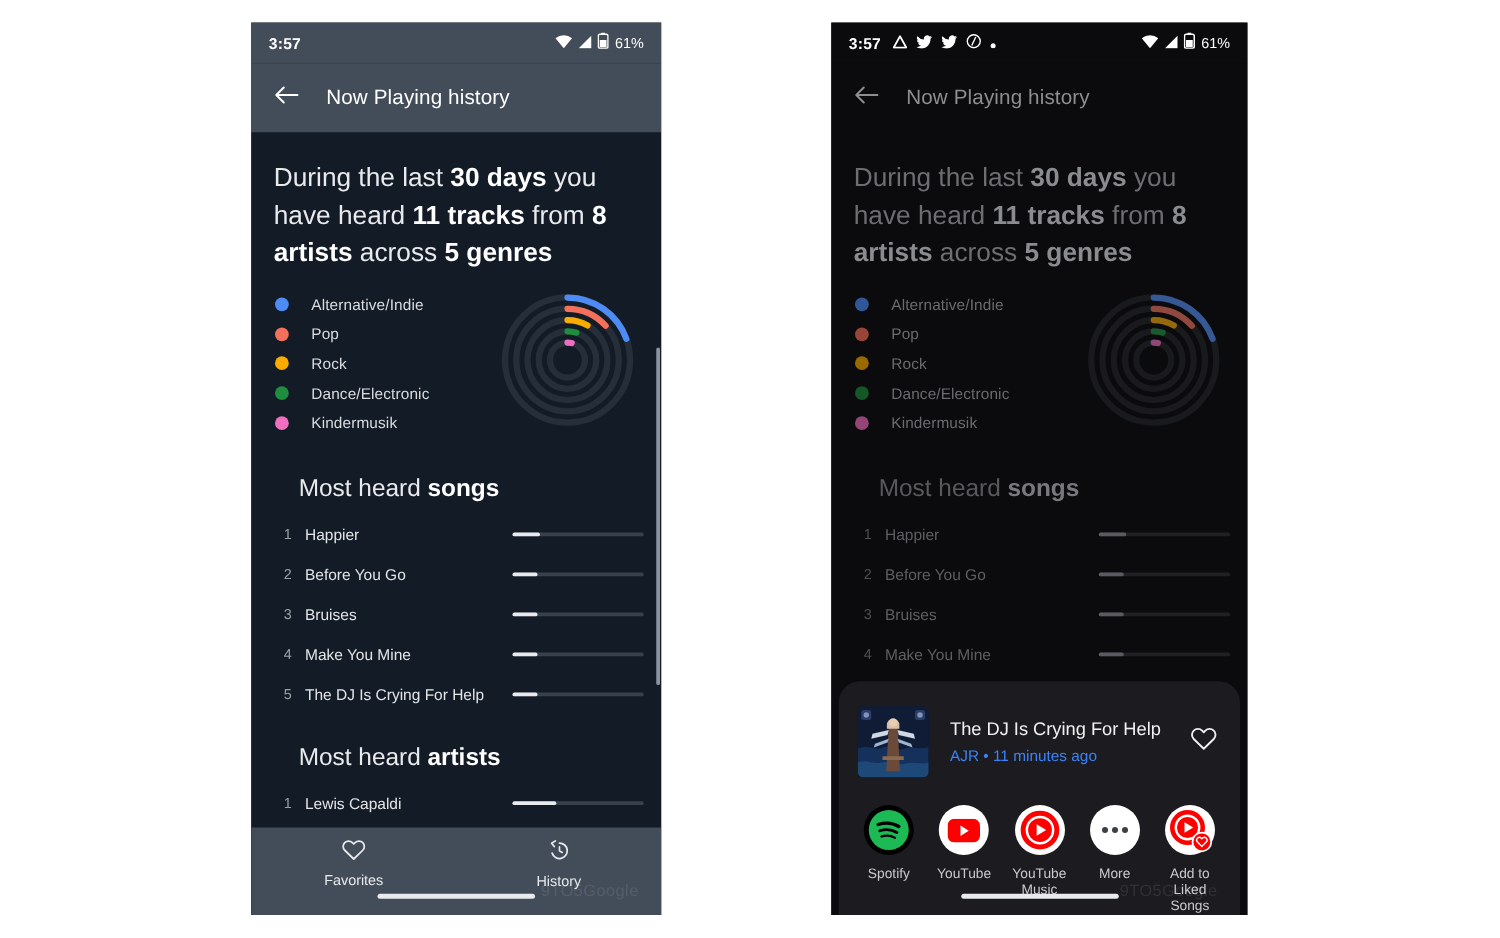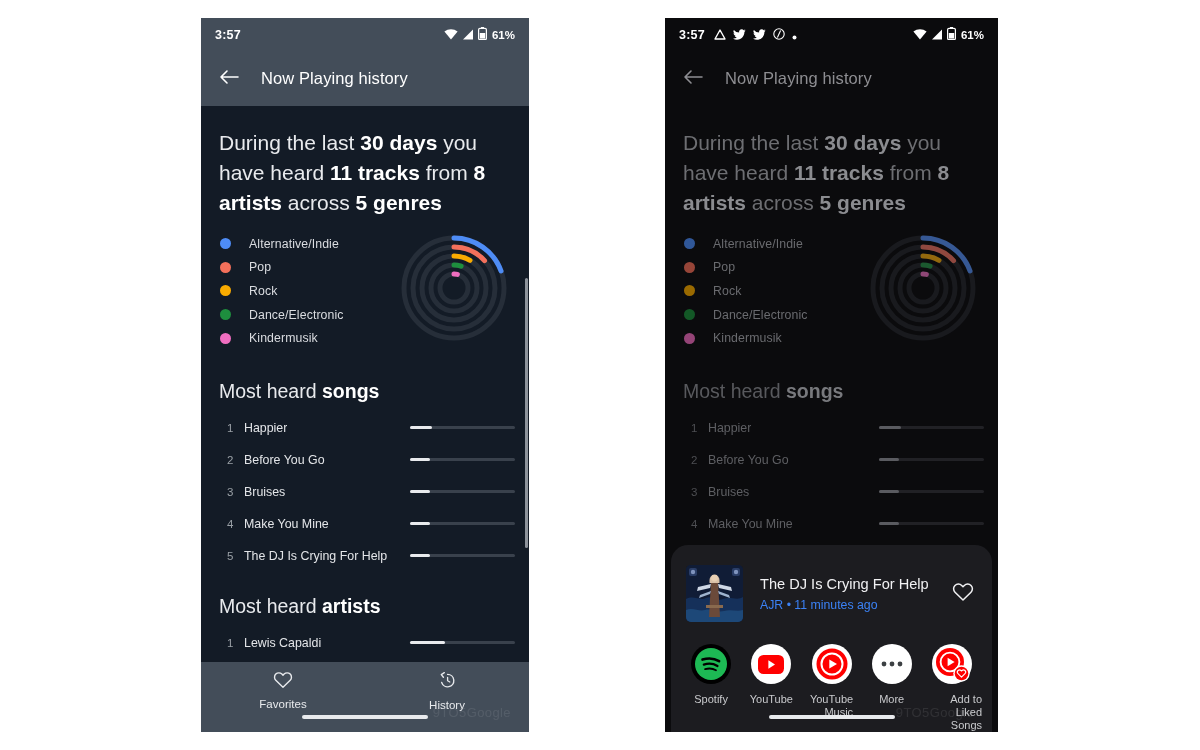--- a/index.html
+++ b/index.html
@@ -21,21 +21,21 @@
   .statusbar{
     position:absolute;left:0;top:0;width:100%;height:33px;
     display:flex;align-items:center;
     box-sizing:border-box;padding:0 14px;
   }
   #phone-left .statusbar{background:#434d59;}
   #phone-right .statusbar{background:#0b0b0d;}
   .sb-time{font-size:12.5px;font-weight:700;color:#fff;letter-spacing:.2px;text-align:right;}
   .sb-notifs{display:flex;align-items:center;gap:7px;margin-left:9px;}
   .sb-right{margin-left:auto;display:flex;align-items:center;gap:4px;}
-  .sb-batt-txt{font-size:11.5px;font-weight:700;color:#fff;margin-left:1px;}
+  .sb-batt-txt{font-size:11.5px;font-weight:400;color:#fff;margin-left:1px;}
   .ico{display:block;}
 
   
   .appbar{
     position:absolute;left:0;top:33px;width:100%;height:55px;
     display:flex;align-items:center;box-sizing:border-box;padding:0 18px;
   }
   #phone-left .appbar{background:#434d59;}
   #phone-right .appbar{background:#0b0b0d;}
   .appbar-title{font-size:16.5px;color:#fff;margin-left:22px;letter-spacing:.1px;}
@@ -60,21 +60,21 @@
   .legend{position:absolute;left:19px;top:0;}
   .legend-row{display:flex;align-items:center;height:23.6px;}
   .dot{width:11px;height:11px;border-radius:50%;flex:0 0 auto;}
   .legend-label{font-size:12.3px;color:#dadce0;margin-left:18px;letter-spacing:.1px;}
   #phone-right .legend-label{color:#6a6b6f;}
   #phone-right .dot{filter:brightness(.62);}
   .radial{position:absolute;right:17px;top:-2px;}
 
   
   .section-title{
-    padding:28px 18px 4px 18px;font-size:19.5px;color:#e8eaed;font-weight:400;
+    padding:28px 18px 4px 18px;font-size:19.5px;color:#e8eaed;font-weight:400;margin-left:20px;
   }
   .section-title b{font-weight:700;color:#fff;}
   #phone-right .section-title{color:#58595d;}
   #phone-right .section-title b{color:#78797d;}
 
   .rank-row{display:flex;align-items:center;height:23px;padding:0 14px 0 26px;margin-top:9px;}
   .rank-num{width:17px;font-size:11.5px;color:#9aa0a6;flex:0 0 auto;}
   .rank-name{font-size:12.4px;color:#e3e5e8;white-space:nowrap;overflow:hidden;}
   #phone-right .rank-num{color:#4d4e52;}
   #phone-right .rank-name{color:#5e5f63;}
@@ -122,21 +122,21 @@
   .track-sub{font-size:12.3px;color:#3b82f6;margin-top:6px;}
   .heart-btn{flex:0 0 auto;margin-left:8px;}
 
   .actions{display:flex;padding:22px 10px 0 10px;}
   .action{flex:1;display:flex;flex-direction:column;align-items:center;}
   .action-circle{
     width:40px;height:40px;border-radius:50%;background:#fff;
     display:flex;align-items:center;justify-content:center;position:relative;
   }
   .action-label{
-    font-size:11px;color:#c9cacd;margin-top:9px;text-align:right;line-height:13px;
+    font-size:11px;color:#c9cacd;margin-top:9px;text-align:center;line-height:13px;
     max-width:62px;
   }
 </style>
 </head>
 <body>
 
 <div class="stage">
 
   <div class="phone" id="phone-left">
 

